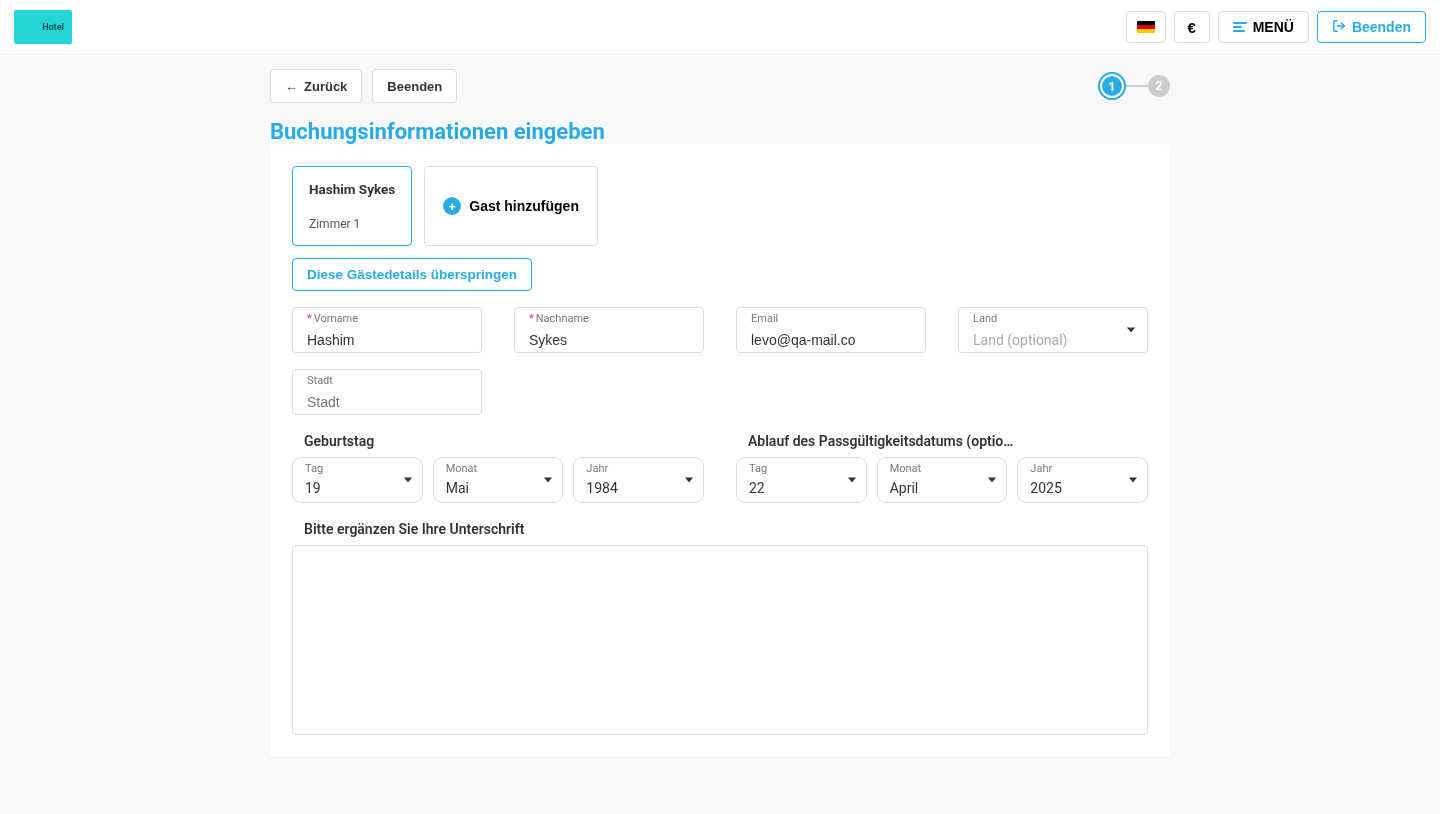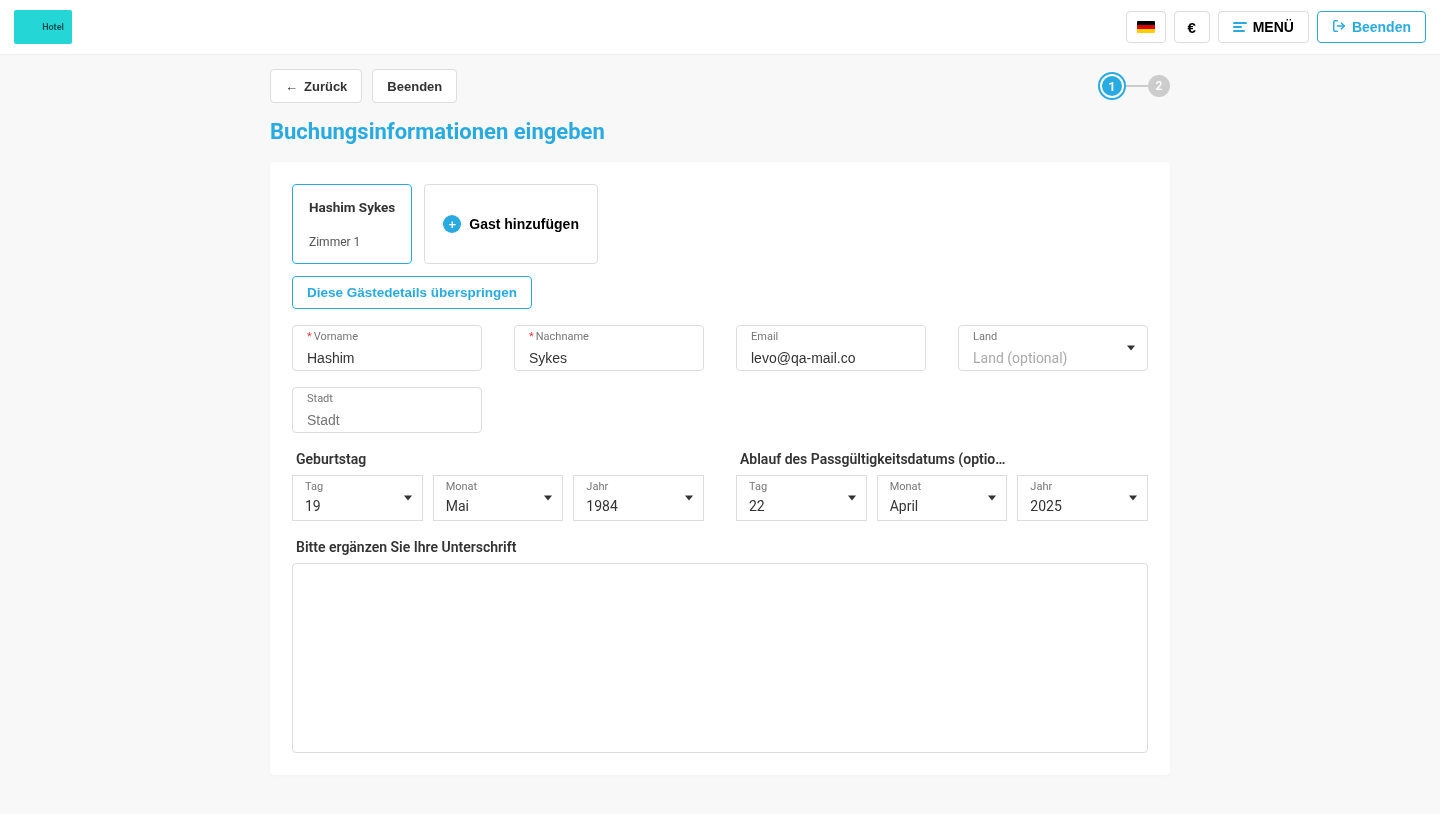--- a/index.html
+++ b/index.html
@@ -127,21 +127,20 @@
   .step-line { width:22px; height:2px; background:#ccc; }
   .step-circle.inactive {
     background: #ccc; color: #fff;
     width:22px; height:22px; font-size:12px;
   }
 
   .page-title {
     color: #29abe2;
     font-size: 22px;
     font-weight: 700;
-    margin-bottom: 18px;
   }
 
   .card {
     background: #fff;
     border-radius: 4px;
     padding: 22px;
     box-shadow: 0 1px 2px rgba(0,0,0,0.03);
   }
 
   .tab-row { display:flex; gap:12px; margin-bottom:12px; }
@@ -206,27 +205,27 @@
     background:transparent; color:#333;
     width: calc(100% - 44px);
   }
   .field .placeholder { color:#aaa; }
   .field .caret {
     position:absolute; right:12px; top:50%; transform:translateY(-50%);
     width:0;height:0;border-left:4px solid transparent;border-right:4px solid transparent;border-top:5px solid #333;
   }
 
   .section-label {
-    font-weight:600; font-size:14px; margin: 14px 4px 8px;
+    font-weight:600; font-size:14px; margin: 14px 12px 8px;
   }
   .trio { display:grid; grid-template-columns: 1fr 1fr 1fr; gap:10px; }
   .dropdown {
     position:relative;
     border:1px solid #ddd;
-    border-radius:0;
+    border-radius:9px;
     height:46px;
     background:#fff;
   }
   .dropdown .dlabel {
     position:absolute; top:4px; left:12px;
     font-size:11px; color:#777;
   }
   .dropdown .dval {
     position:absolute; left:12px; bottom:6px;
     font-size:14px;

